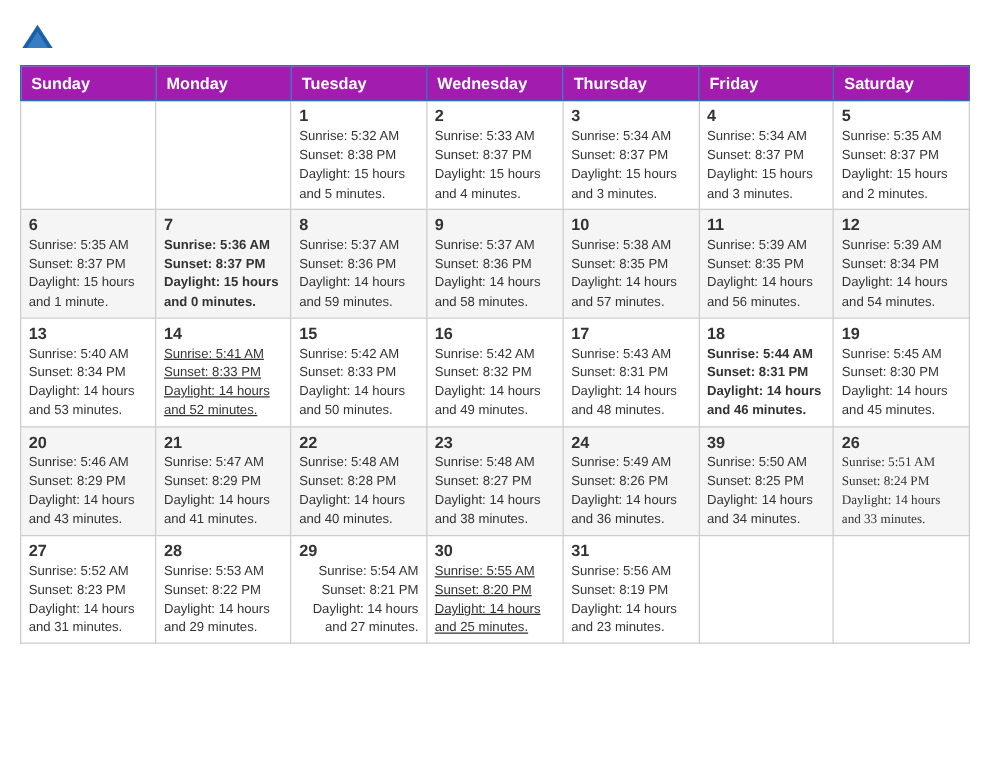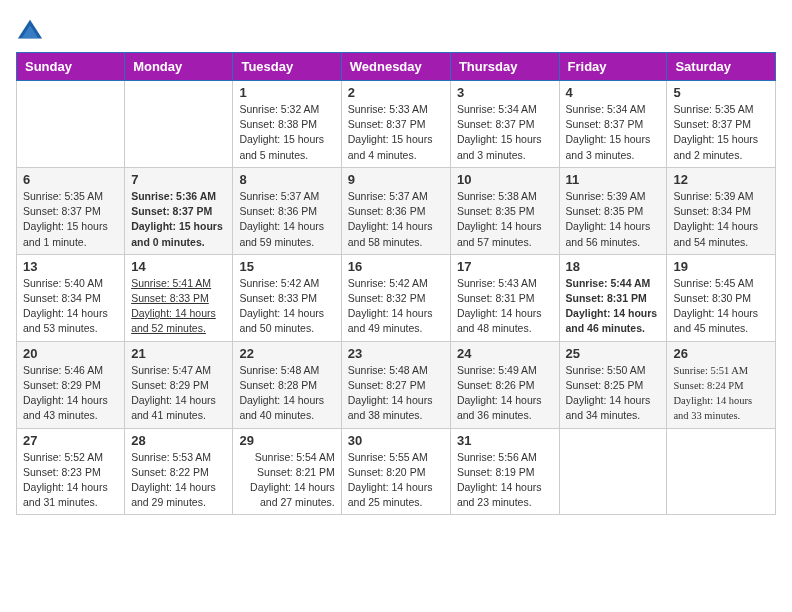--- a/index.html
+++ b/index.html
@@ -298,21 +298,21 @@
 and 38 minutes.</div>
         </td>
         <td>
           <span class="day-number">24</span>
           <div class="day-info" style="white-space: pre-line;">Sunrise: 5:49 AM
 Sunset: 8:26 PM
 Daylight: 14 hours
 and 36 minutes.</div>
         </td>
         <td>
-          <span class="day-number">25</span>
+          <span class="day-number">39</span>
           <div class="day-info" style="white-space: pre-line;">Sunrise: 5:50 AM
 Sunset: 8:25 PM
 Daylight: 14 hours
 and 34 minutes.</div>
         </td>
         <td>
           <span class="day-number">26</span>
           <div class="day-info" style="white-space: pre-line; font-family: Liberation Serif, serif;">Sunrise: 5:51 AM
 Sunset: 8:24 PM
 Daylight: 14 hours
@@ -336,21 +336,21 @@
         </td>
         <td>
           <span class="day-number">29</span>
           <div class="day-info" style="white-space: pre-line; text-align: right;">Sunrise: 5:54 AM
 Sunset: 8:21 PM
 Daylight: 14 hours
 and 27 minutes.</div>
         </td>
         <td>
           <span class="day-number">30</span>
-          <div class="day-info" style="white-space: pre-line;">Sunrise: 5:55 AM
+          <div class="day-info" style="white-space: pre-line; text-decoration: underline;">Sunrise: 5:55 AM
 Sunset: 8:20 PM
 Daylight: 14 hours
 and 25 minutes.</div>
         </td>
         <td>
           <span class="day-number">31</span>
           <div class="day-info" style="white-space: pre-line;">Sunrise: 5:56 AM
 Sunset: 8:19 PM
 Daylight: 14 hours
 and 23 minutes.</div>

